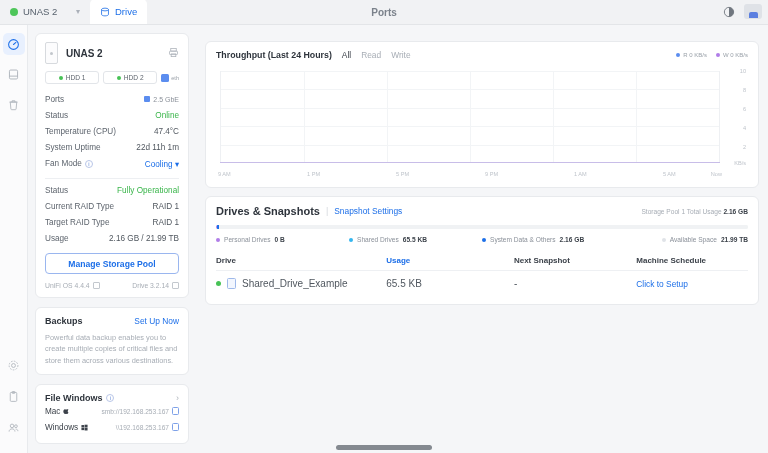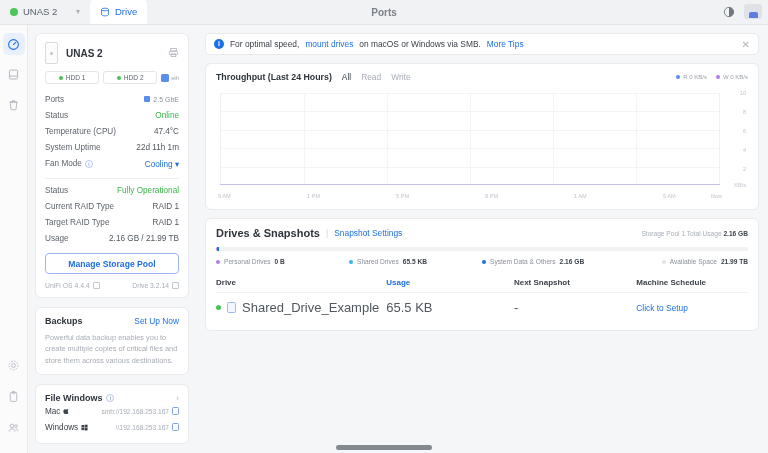--- a/index.html
+++ b/index.html
@@ -154,21 +154,21 @@
   .legrow { display:flex; margin-bottom:8px; }
   .legcell { flex:1; display:flex; align-items:center; gap:4px; font-size:6.6px; color:#8a9099; }
   .legcell .d { width:4px;height:4px;border-radius:50%; }
   .legcell b { color:#3c424a; font-weight:600; }
   .legcell.last { justify-content:flex-end; }
 
   table { width:100%; border-collapse:collapse; }
   th { text-align:left; font-size:8px; font-weight:700; color:#3c424a; padding:5px 0;
        border-bottom:1px solid #eef0f3; }
   th.usage { color:#1d6fe8; }
-  td { font-size:13px; color:#50575f; padding:7px 0; }
+  td { font-size:10px; color:#50575f; padding:7px 0; }
   .drivecell { display:flex; align-items:center; gap:6px; }
   .drivecell .d { width:5px;height:5px;border-radius:50%;background:#47c256;}
   .fileic { width:9px;height:11px;border:1px solid #9fb9ea;border-radius:1.5px;background:#f2f6fe;display:block;}
   td.link { color:#1d6fe8; cursor:pointer; }
 
   .scrollbar { position:absolute; bottom:3px; left:50%; transform:translateX(-50%);
     width:96px; height:5px; border-radius:3px; background:#5d646d; opacity:.75; }
 </style>
 </head>
 <body>
@@ -379,28 +379,20 @@
         <span class="v">
           <span>\\192.168.253.167</span>
           <span class="copy"></span>
         </span>
       </div>
     </div>
   </div>
 
   <div class="main">
 
-    <div class="notice">
-      <span class="ic">i</span>
-      <span>For optimal speed,</span>
-      <a href="#">mount drives</a>
-      <span>on macOS or Windows via SMB.</span>
-      <a href="#">More Tips</a>
-      <span class="x">✕</span>
-    </div>
 
     <div class="panel">
       <div class="thr-head">
         <span class="thr-title">Throughput (Last 24 Hours)</span>
         <span class="thr-tabs">
           <span class="thr-tab active">All</span>
           <span class="thr-tab">Read</span>
           <span class="thr-tab">Write</span>
         </span>
         <span class="thr-legend">

